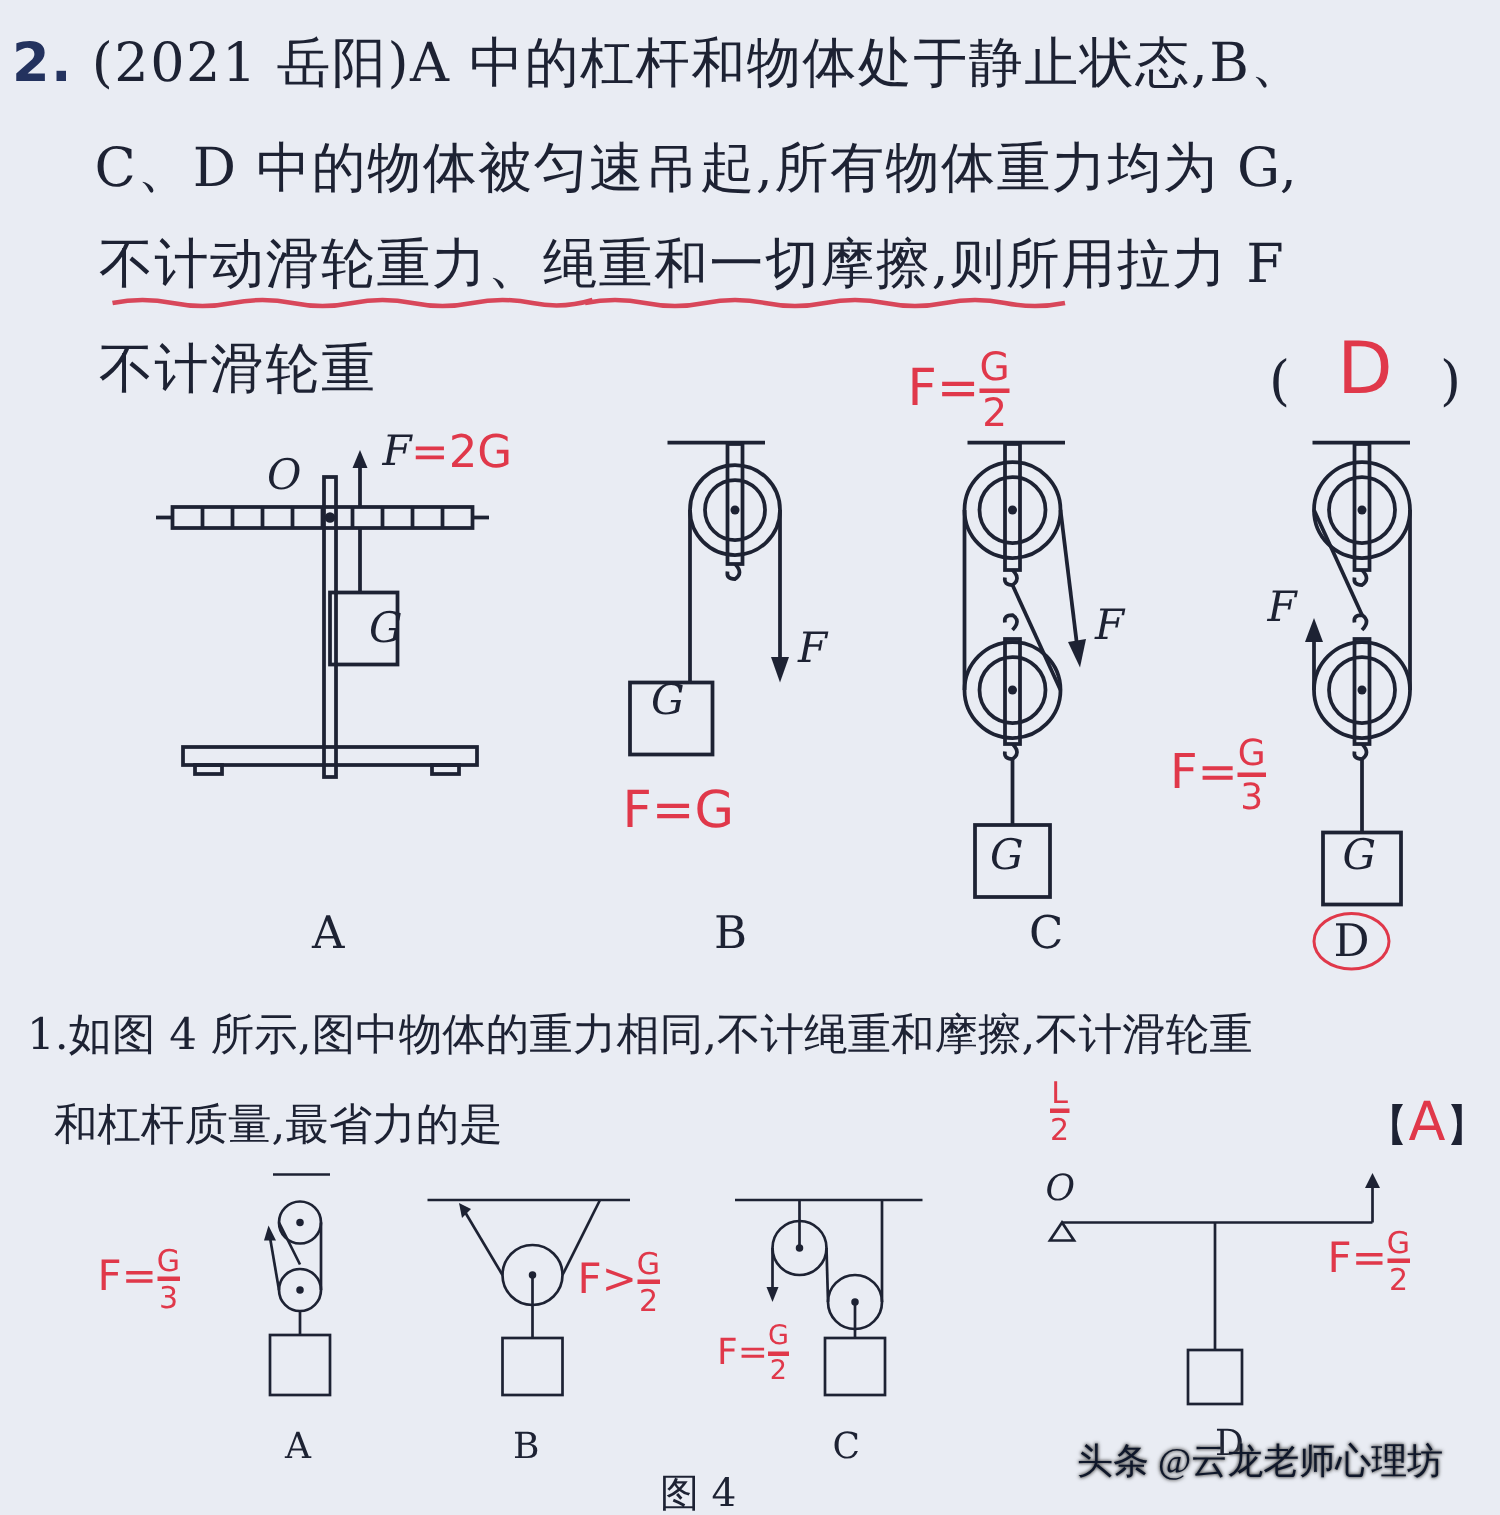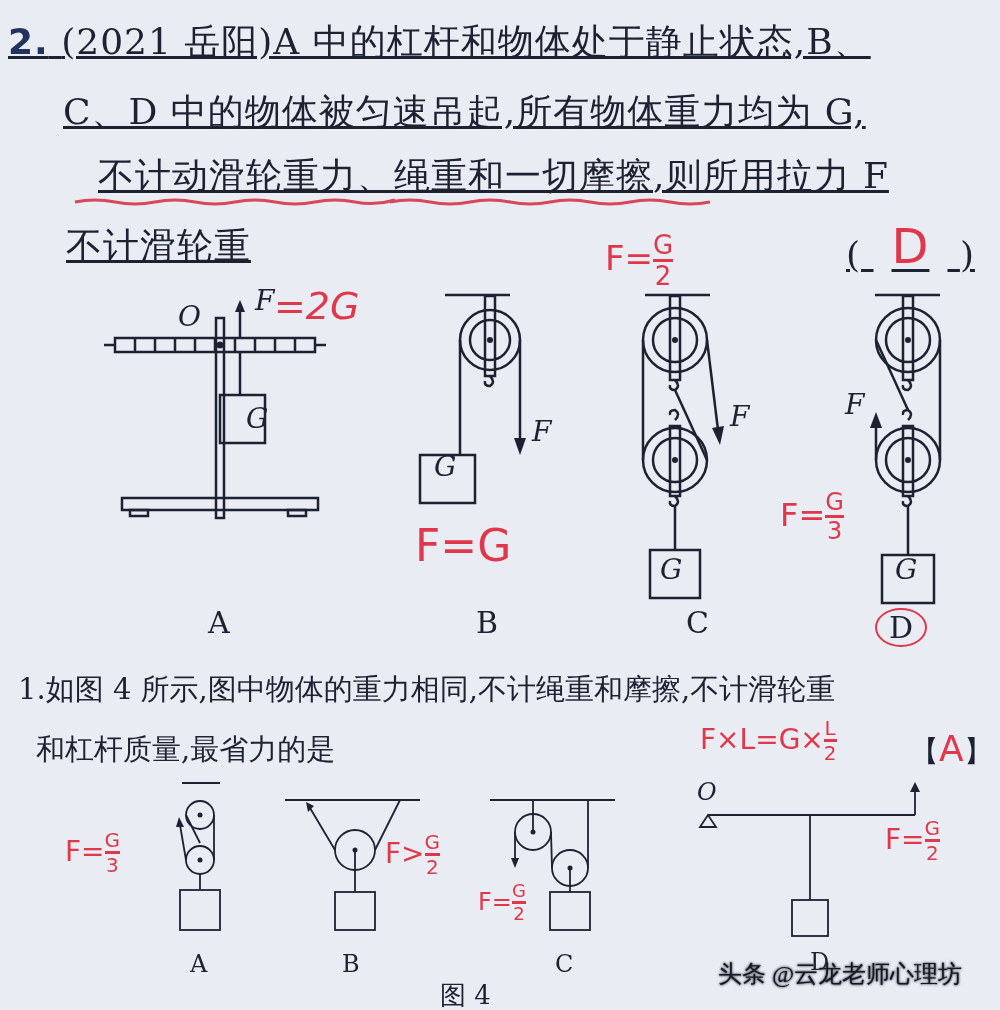--- a/index.html
+++ b/index.html
@@ -1,37 +1,37 @@
 <!DOCTYPE html>
 <html><head>
 <meta charset="utf-8">
 <style>
   html,body{margin:0;padding:0;}
   body{width:1000px;height:1010px;background:#e9ecf3;position:relative;overflow:hidden;
        font-family:"DejaVu Serif","Liberation Serif",serif;color:#1d2233;}
-  .line{position:absolute;font-size:36px;white-space:nowrap;letter-spacing:1px;text-decoration:underline;}
+  .line{position:absolute;font-size:36px;white-space:nowrap;letter-spacing:1px;}
   .qnum{font-family:"DejaVu Sans","Liberation Sans",sans-serif;font-weight:bold;color:#23325e;}
   .red{color:#e0384a;font-family:"DejaVu Sans","Liberation Sans",sans-serif;}
   .label{position:absolute;font-size:30px;}
   .q9{position:absolute;font-size:29px;white-space:nowrap;}
   svg{position:absolute;overflow:visible;}
   .frac{display:inline-flex;flex-direction:column;align-items:center;vertical-align:middle;line-height:1;}
   .frac .bar{width:100%;border-top:3px solid #e0384a;margin:1px 0;}
   .watermark{position:absolute;color:#0f172a;font-family:Liberation Serif, serif;font-size:24px;
       text-shadow:0 0 2px #555,0 0 3px #555;}
 </style>
 </head>
 <body>
 
 <div class="line" style="left:8px;top:18px;">
   <span class="qnum">2.</span>
   <span>(2021 岳阳)A 中的杠杆和物体处于静止状态,B、</span>
 </div>
 <div class="line" style="left:63px;top:88px;">C、D 中的物体被匀速吊起,所有物体重力均为 G,</div>
-<div class="line" style="left:66px;top:152px;margin-left:32px;">
+<div class="line" style="left:66px;top:152px;">
   <span>不计动滑轮重力</span><span>、</span><span>绳重和一切摩擦</span><span>,则所用拉力 F</span>
 </div>
 <svg width="1000" height="30" style="left:0;top:192px;">
   <path d="M75 10 q20 -4 40 0 t40 0 t40 0 t40 0 t40 0 t40 0 t40 0 t40 -2" stroke="#d8475a" stroke-width="3" fill="none"></path>
   <path d="M390 10 q20 -4 40 0 t40 0 t40 0 t40 0 t40 0 t40 0 t40 0 t40 0" stroke="#d8475a" stroke-width="3" fill="none"></path>
 </svg>
 <div class="line" style="left:66px;top:222px;">不计滑轮重</div>
 <div class="line" style="left:846px;top:222px;">
   <span>(</span>
   <span class="red" style="font-size:48px;position:relative;top:-4px;padding:0 18px;">D</span>
@@ -58,41 +58,41 @@
       <rect x="188" y="210" width="18" height="6"></rect>
     <line x1="140" y1="52" x2="140" y2="95"></line>
     <rect x="120" y="95" width="45" height="48"></rect>
     <line x1="140" y1="38" x2="140" y2="8"></line>
   </g>
   <circle cx="120" cy="45" r="3.5" fill="#1d2233"></circle>
   <polygon points="140,0 135,12 145,12" fill="#1d2233"></polygon>
 </svg>
 <div class="label" style="left:178px;top:300px;font-style:italic;font-size:28px;">O</div>
 <div class="label" style="left:255px;top:284px;font-style:italic;font-size:28px;">F</div>
-<div class="label red" style="left:274px;top:284px;font-size:38px;font-style:italic;">=2G</div>
+<div class="label red" style="left:274px;top:284px;font-size:30px;">=2G</div>
 <div class="label" style="left:246px;top:402px;font-style:italic;font-size:28px;">G</div>
 <div class="label" style="left:208px;top:605px;">A</div>
 
 <svg width="140" height="220" style="left:415px;top:290px;">
   <g stroke="#1d2233" stroke-width="2.5" fill="none">
     <line x1="30" y1="5" x2="95" y2="5"></line>
     <circle cx="75" cy="50" r="30"></circle>
       <circle cx="75" cy="50" r="20"></circle>
     <rect x="70" y="6" width="10" height="80"></rect>
     <path d="M75 86 q6 6 0 10 q-6 0 -5 -5"></path>
     <line x1="45" y1="50" x2="45" y2="165"></line>
     <line x1="105" y1="50" x2="105" y2="150"></line>
     <rect x="5" y="165" width="55" height="48"></rect>
   </g>
   <circle cx="75" cy="50" r="3" fill="#1d2233"></circle>
   <polygon points="99,148 111,148 105,165" fill="#1d2233"></polygon>
 </svg>
 <div class="label" style="left:532px;top:415px;font-style:italic;font-size:28px;">F</div>
 <div class="label" style="left:434px;top:450px;font-style:italic;font-size:28px;">G</div>
-<div class="label red" style="left:415px;top:520px;font-size:44px;">F=G</div>
+<div class="label red" style="left:415px;top:520px;font-size:34px;">F=G</div>
 <div class="label" style="left:476px;top:605px;">B</div>
 
 <svg width="130" height="320" style="left:630px;top:290px;">
   <g stroke="#1d2233" stroke-width="2.5" fill="none">
     <line x1="15" y1="5" x2="80" y2="5"></line>
     <circle cx="45" cy="50" r="32"></circle>
       <circle cx="45" cy="50" r="22"></circle>
     <rect x="40" y="6" width="10" height="84"></rect>
     <path d="M45 90 q6 6 0 10 q-6 0 -5 -5"></path>
     <circle cx="45" cy="170" r="32"></circle>
@@ -150,21 +150,21 @@
       <span>G</span>
       <span class="bar"></span>
       <span>3</span>
     </span>
 </div>
 <div class="label" style="left:875px;top:608px;border:2.5px solid #e0384a;border-radius:50%;padding:0 12px;">D</div>
 
 <div class="q9" style="left:18px;top:670px;">1.如图 4 所示,图中物体的重力相同,不计绳重和摩擦,不计滑轮重</div>
 <div class="q9" style="left:36px;top:730px;">和杠杆质量,最省力的是</div>
 <div class="label red" style="left:700px;top:718px;font-size:28px;">
-  <span>F×L=G×</span><span class="frac" style="font-size:20px;">
+  <span class="frac" style="font-size:20px;">
       <span>L</span>
       <span class="bar"></span>
       <span>2</span>
     </span>
 </div>
 <div class="q9" style="left:910px;top:728px;">
   <span>【</span><span class="red" style="font-size:36px;">A</span><span>】</span>
 </div>
 
 <svg width="80" height="180" style="left:170px;top:775px;">

